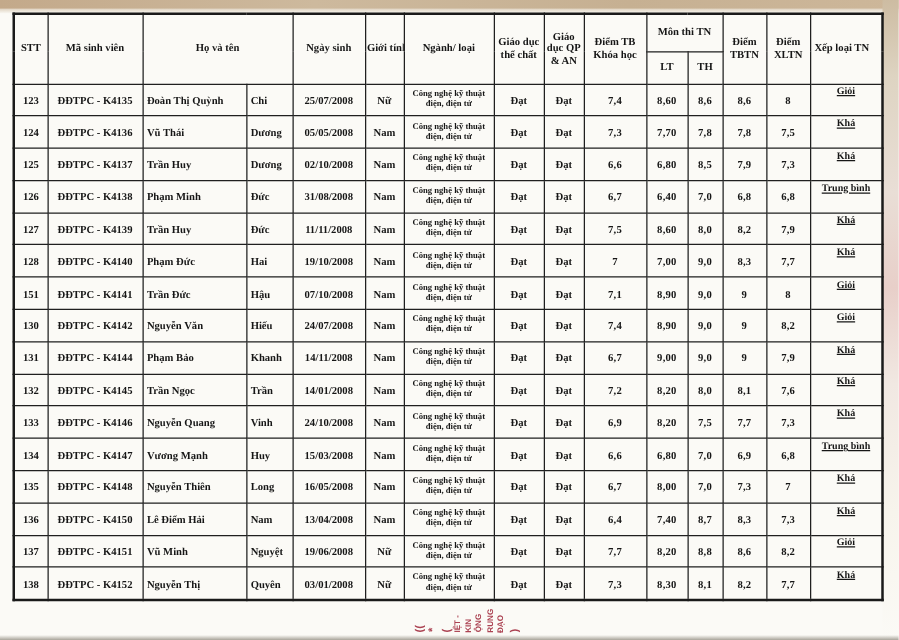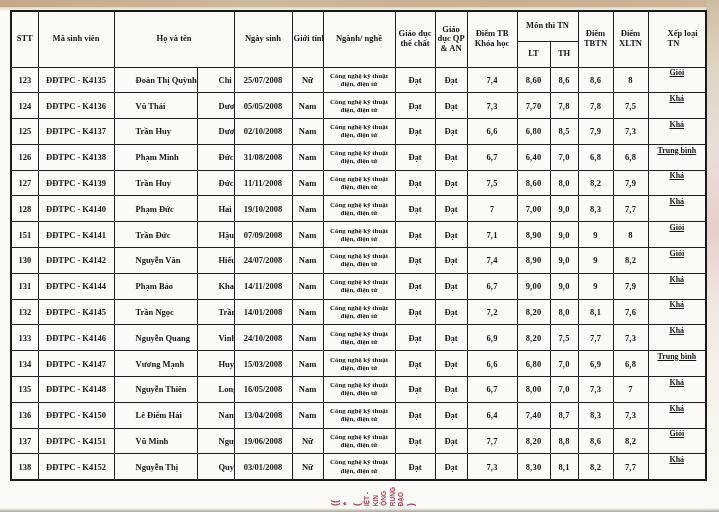--- a/index.html
+++ b/index.html
@@ -37,24 +37,24 @@
     padding:0 1px;
     font-weight:bold;
     text-align:center;
     vertical-align:middle;
     overflow:hidden;
   }
   thead tr.h1 { height:30px; }
   thead tr.h2 { height:26px; }
   th { font-size:8.5px; line-height:1.15; }
   th.nw { white-space:nowrap; }
-  th.left { text-align:left; padding-left:19px; vertical-align:middle; }
+  th.left { text-align:left; padding-left:3px; vertical-align:middle; }
   tbody tr { height:25.8px; }
   td { font-size:8.5px; }
-  td.left { text-align:left; padding-left:21px; white-space:nowrap; }
+  td.left { text-align:left; padding-left:3px; white-space:nowrap; }
   td.nganh { font-size:6.9px; line-height:1.18; padding:0 2px; }
   td.xep { vertical-align:bottom; font-size:8px; padding-bottom:15px; white-space:nowrap;text-decoration:underline; }
   td.num { letter-spacing:.2px; }
 
   .stamp {
     position:absolute; left:331px; top:484px; height:22px;
     display:flex; align-items:flex-end; gap:2px;
     color:#ab4252;
     font-family:"Liberation Sans", sans-serif;
     font-weight:bold;
@@ -93,21 +93,21 @@
       <col style="width:35px">
       <col style="width:58px">
   </colgroup>
   <thead>
     <tr class="h1">
       <th rowspan="2" class="nw">STT</th>
       <th rowspan="2">Mã sinh viên</th>
       <th rowspan="2" colspan="2">Họ và tên</th>
       <th rowspan="2" class="nw">Ngày sinh</th>
       <th rowspan="2" class="nw">Giới tính</th>
-      <th rowspan="2">Ngành/ nghề</th>
+      <th rowspan="2">Ngành/ loại</th>
       <th rowspan="2">Giáo dục thể chất</th>
       <th rowspan="2">Giáo dục QP &amp; AN</th>
       <th rowspan="2">Điểm TB Khóa học</th>
       <th colspan="2" class="nw">Môn thi TN</th>
       <th rowspan="2">Điểm TBTN</th>
       <th rowspan="2">Điểm XLTN</th>
       <th rowspan="2" class="left">Xếp loại TN</th>
     </tr>
     <tr class="h2">
       <th>LT</th>
@@ -215,21 +215,21 @@
     <td class="num">9,0</td>
     <td class="num">8,3</td>
     <td class="num">7,7</td>
     <td class="xep">Khá</td>
   </tr>
       <tr>
     <td>151</td>
     <td>ĐĐTPC - K4141</td>
     <td class="left">Trần Đức</td>
     <td class="left">Hậu</td>
-    <td>07/09/2008</td>
+    <td>07/10/2008</td>
     <td>Nam</td>
     <td class="nganh">Công nghệ kỹ thuật điện, điện tử</td>
     <td>Đạt</td>
     <td>Đạt</td>
     <td class="num">7,1</td>
     <td class="num">8,90</td>
     <td class="num">9,0</td>
     <td class="num">9</td>
     <td class="num">8</td>
     <td class="xep">Giỏi</td>

